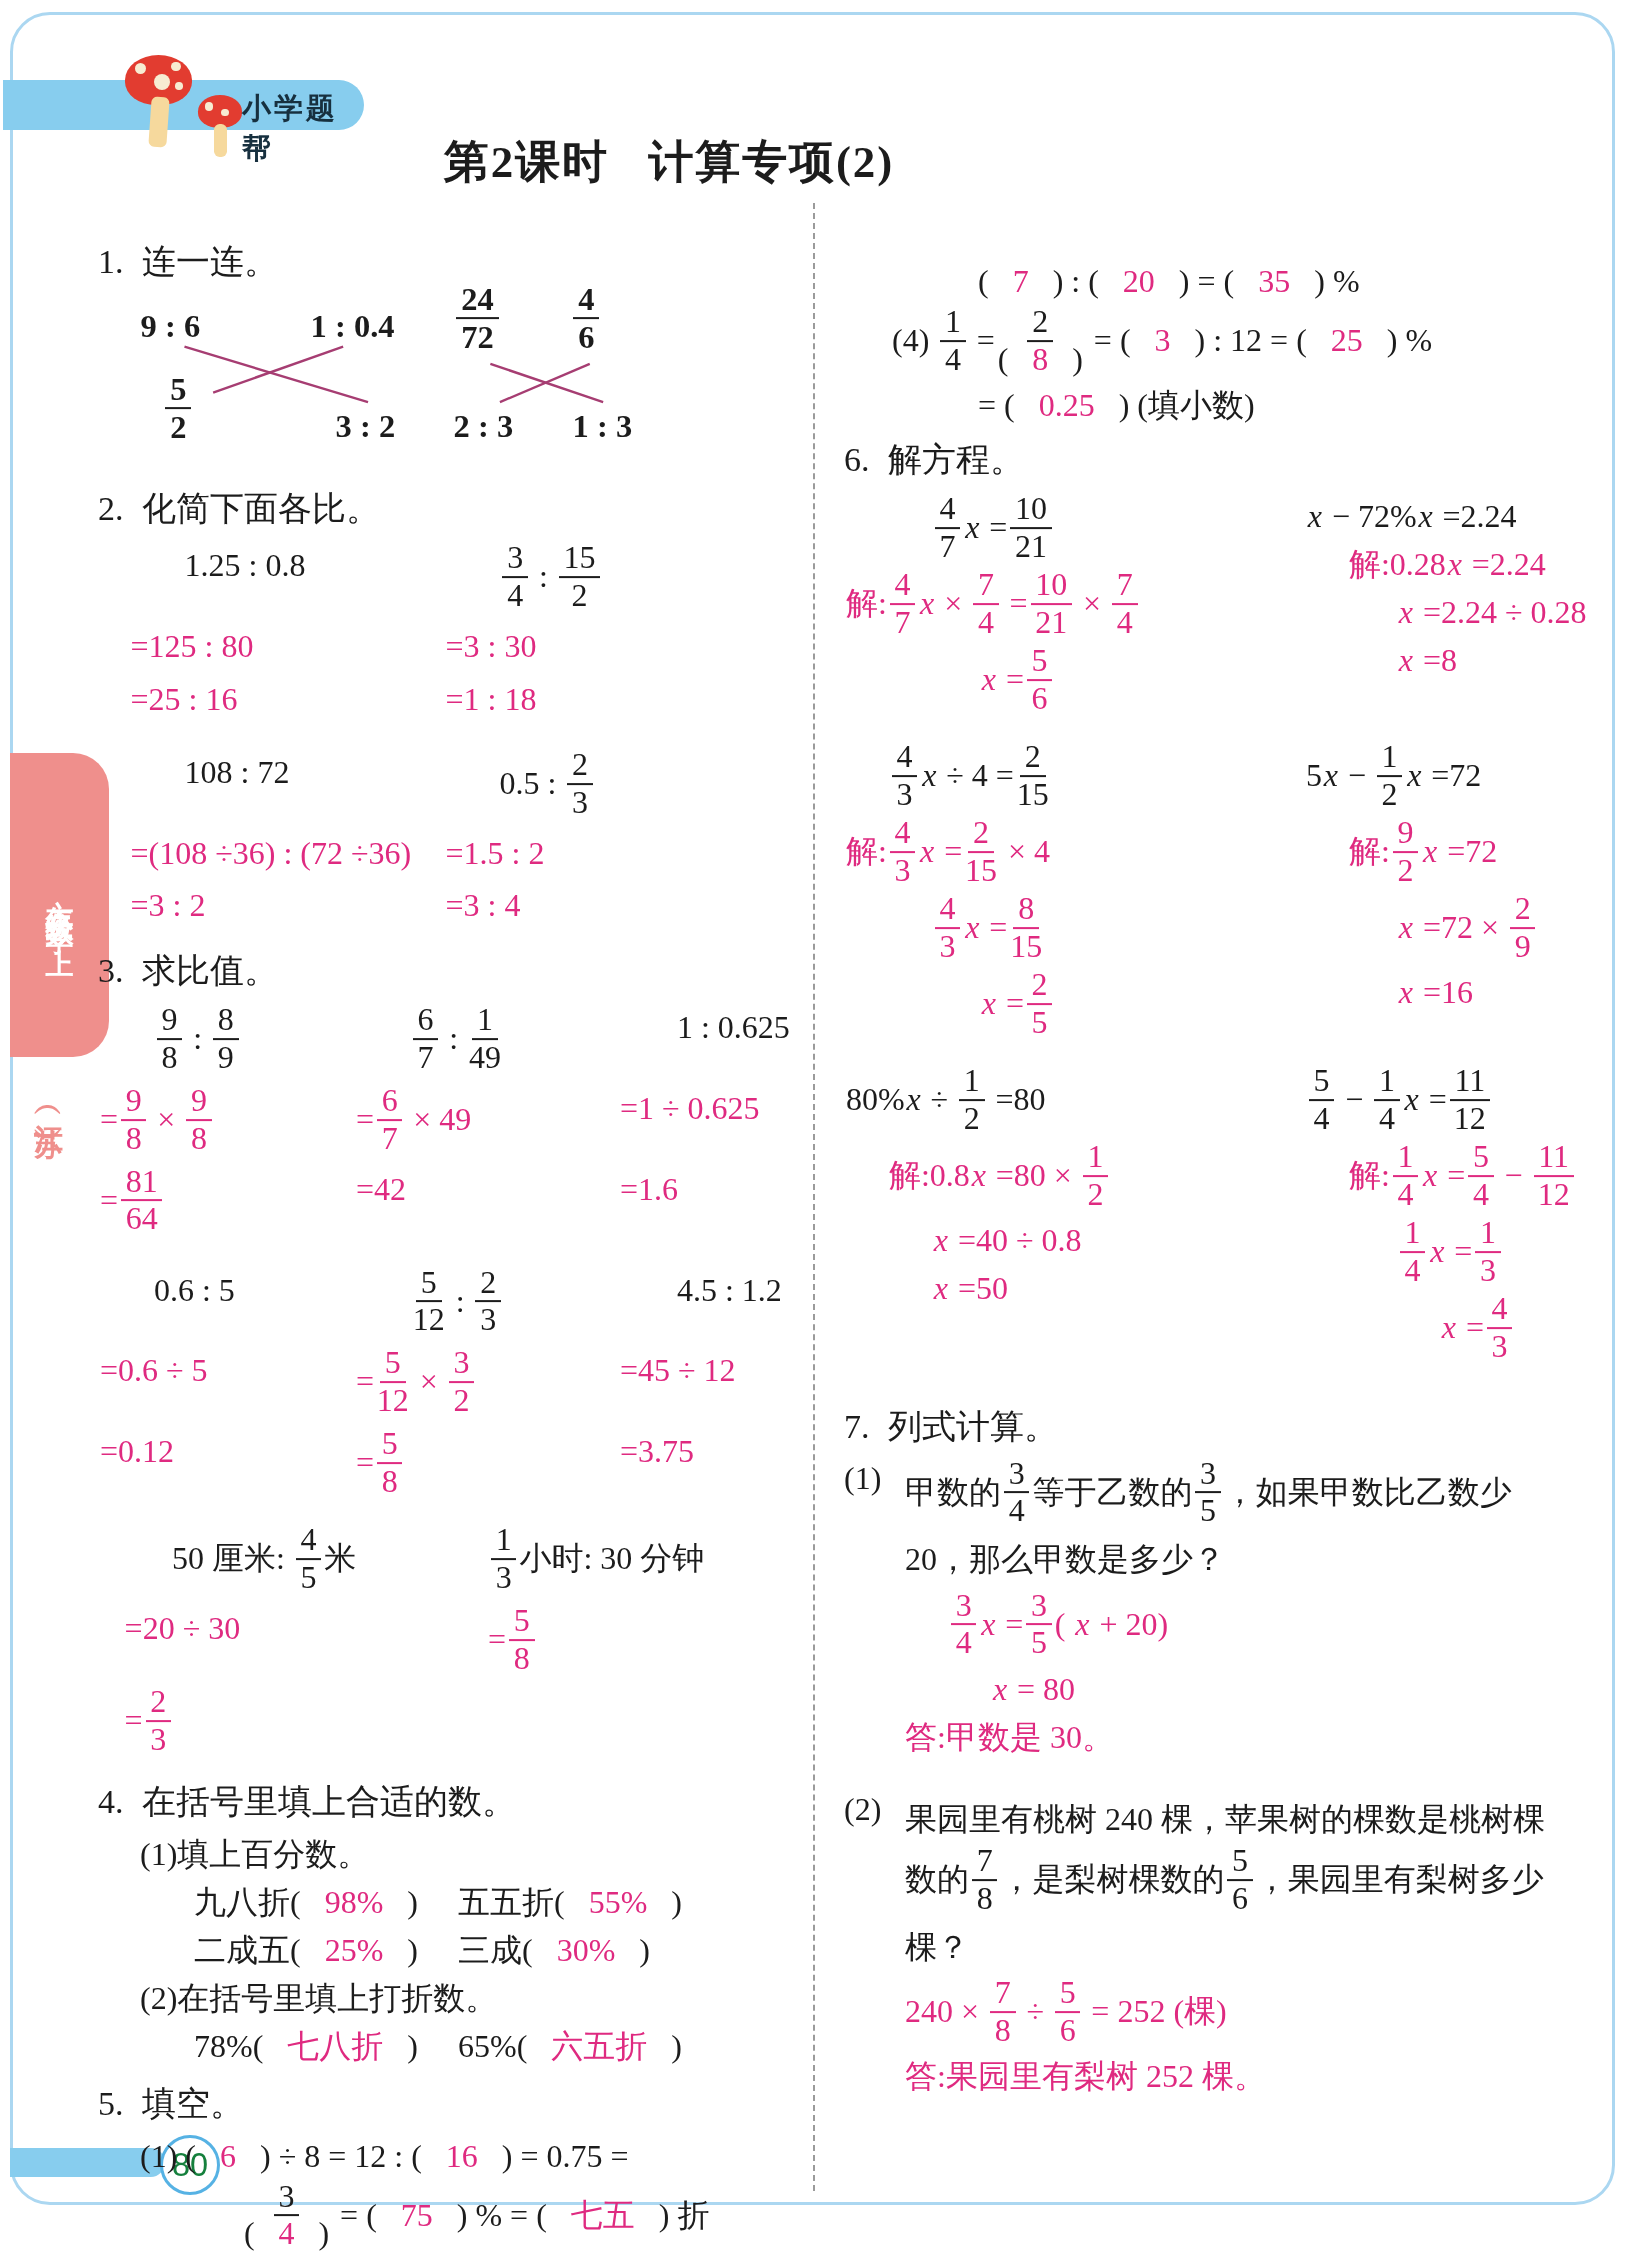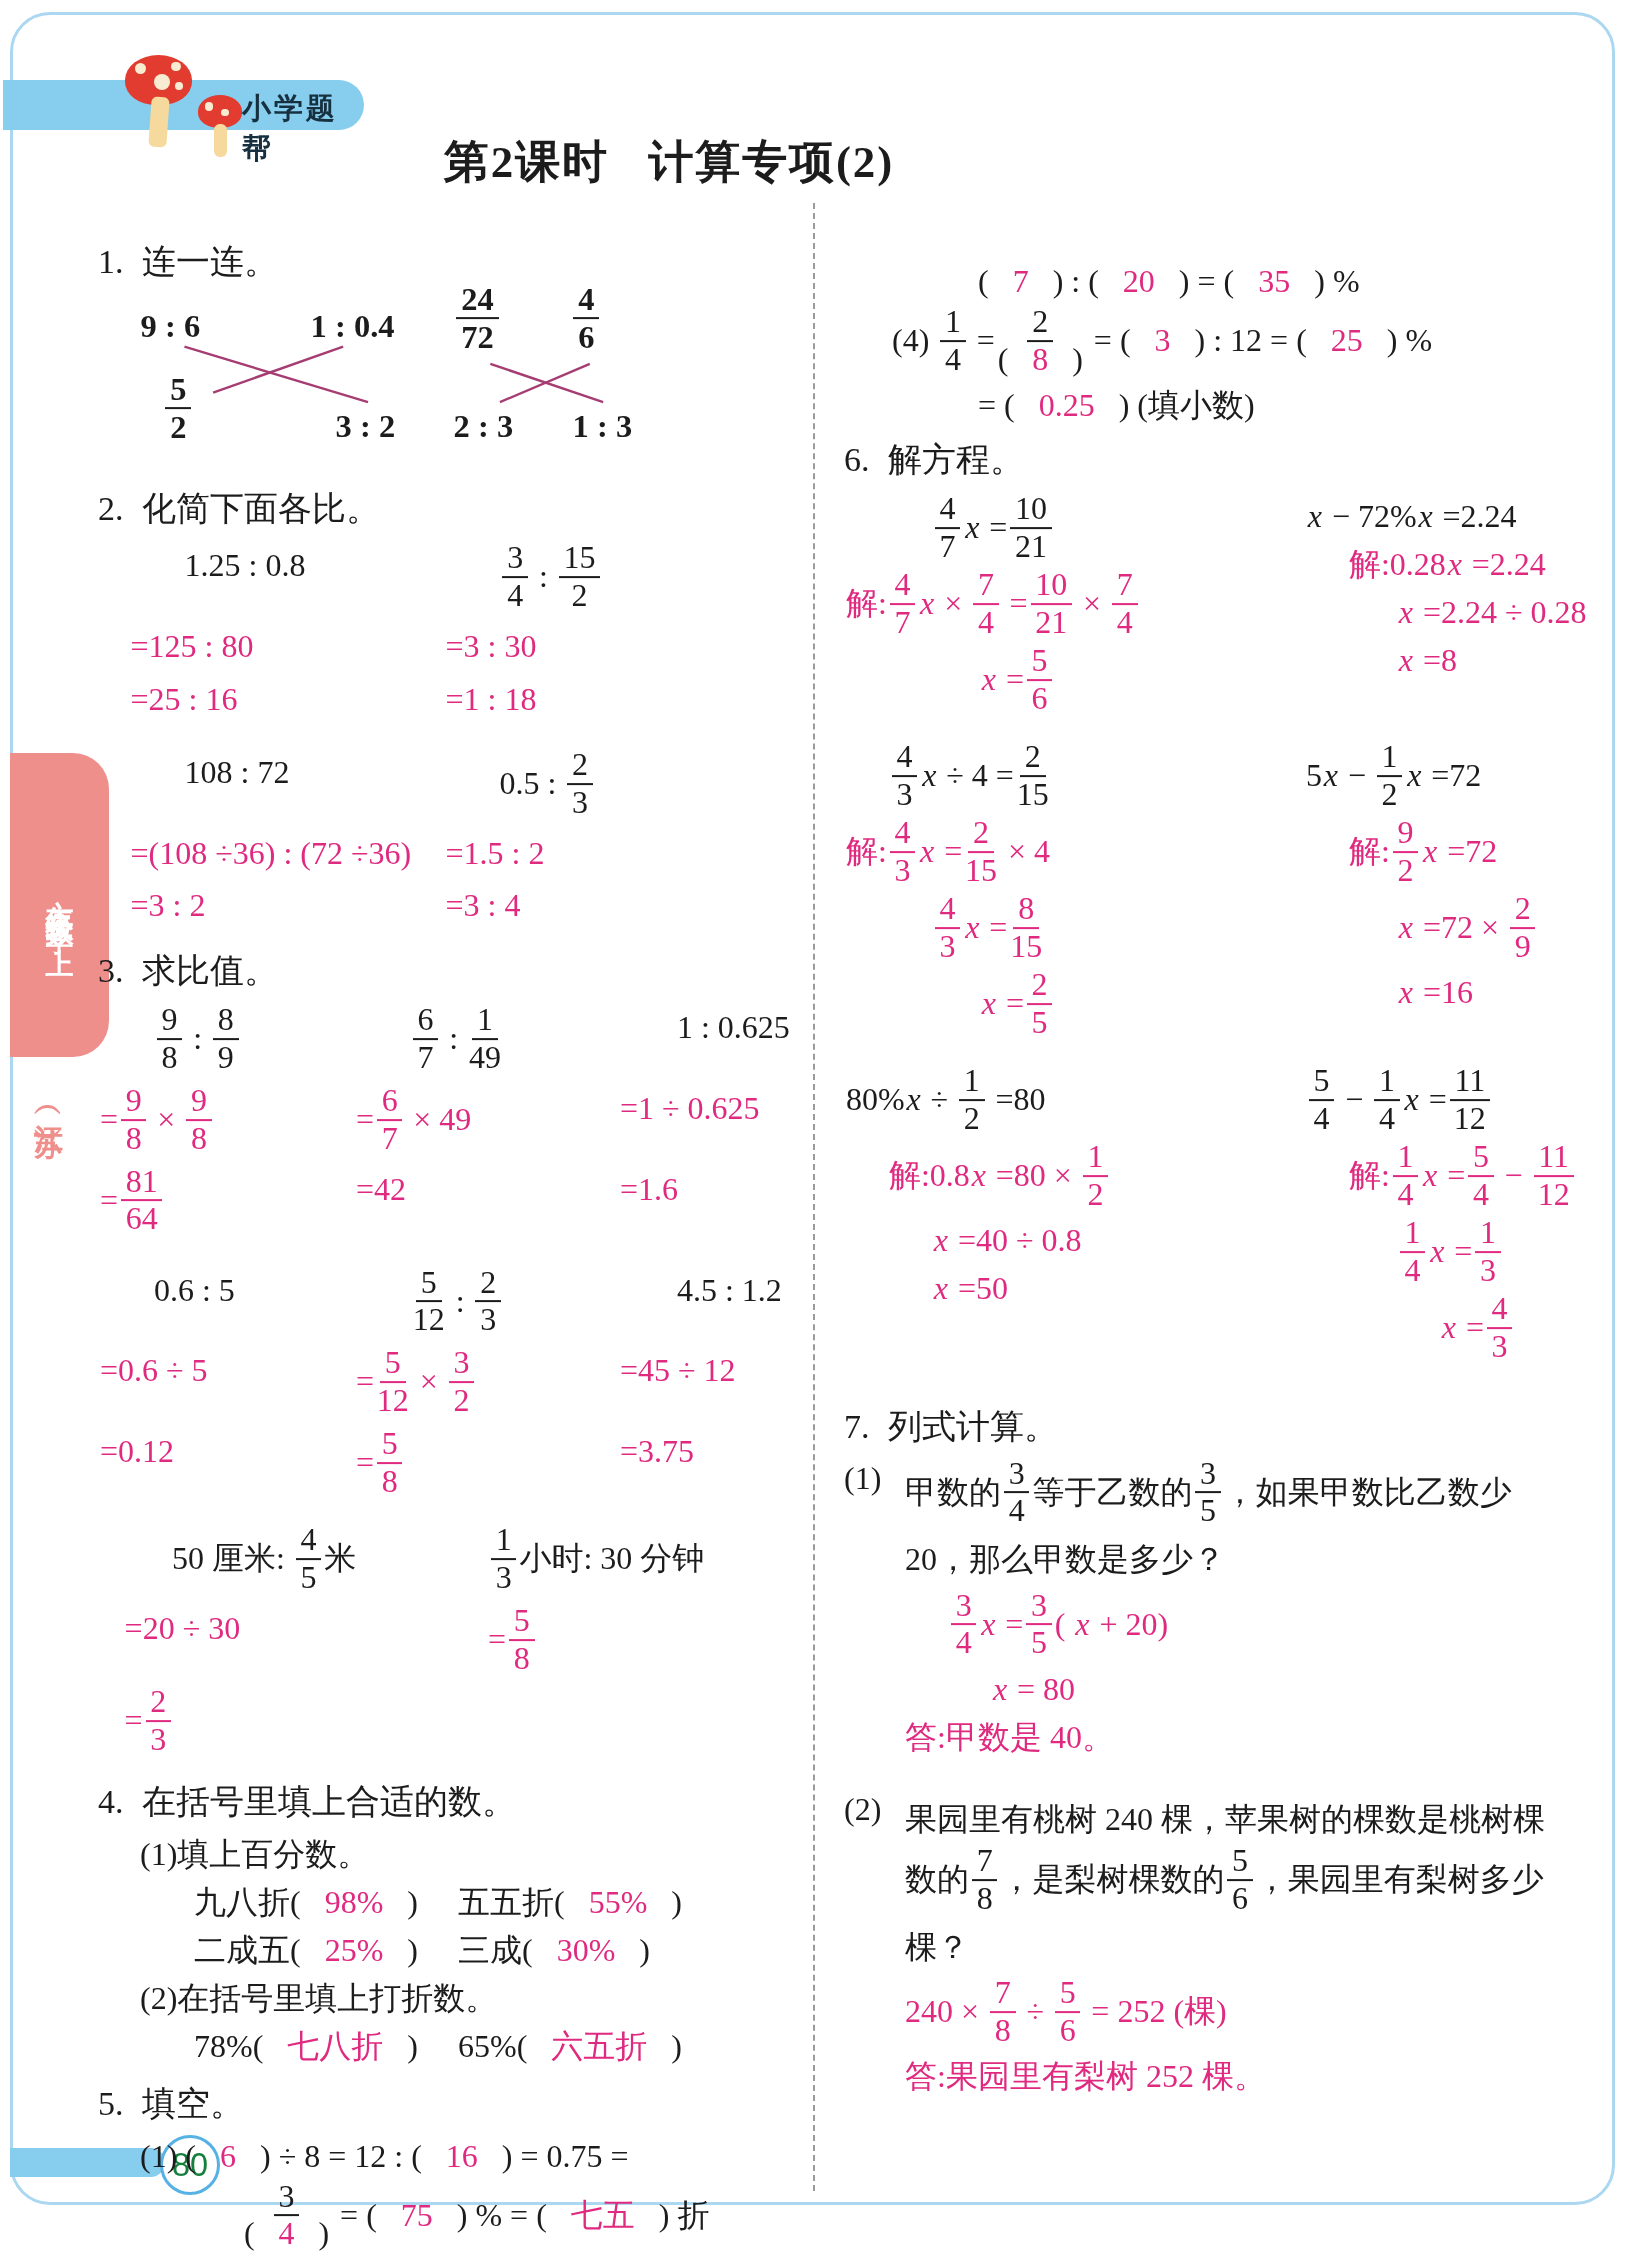--- a/index.html
+++ b/index.html
@@ -276,21 +276,21 @@
                 <span class="fn">3</span>
                 <span class="fd">4</span>
               </span>等于乙数的<span class="f">
                 <span class="fn">3</span>
                 <span class="fd">5</span>
               </span>，如果甲数比乙数少 20，那么甲数是多少？</div>
         </div>
         <div class="p7sol">
           <div class="expr pink i1"><span class="f"><span class="fn">3</span><span class="fd">4</span></span><i class="v">x</i> =<span class="f"><span class="fn">3</span><span class="fd">5</span></span>( <i class="v">x</i> + 20)</div>
           <div class="expr pink i2"><i class="v">x</i> = 80</div>
-          <div class="expr pink">答:甲数是 40。</div>
+          <div class="expr pink">答:甲数是 30。</div>
         </div>
 
         <div class="q7" style="margin-top:32.5px;">
           <span class="qno">(2)</span>
           <div class="qtext">果园里有桃树 240 棵，苹果树的棵数是桃树棵数的<span class="f">
                 <span class="fn">7</span>
                 <span class="fd">8</span>
               </span>，是梨树棵数的<span class="f">
                 <span class="fn">5</span>
                 <span class="fd">6</span>

